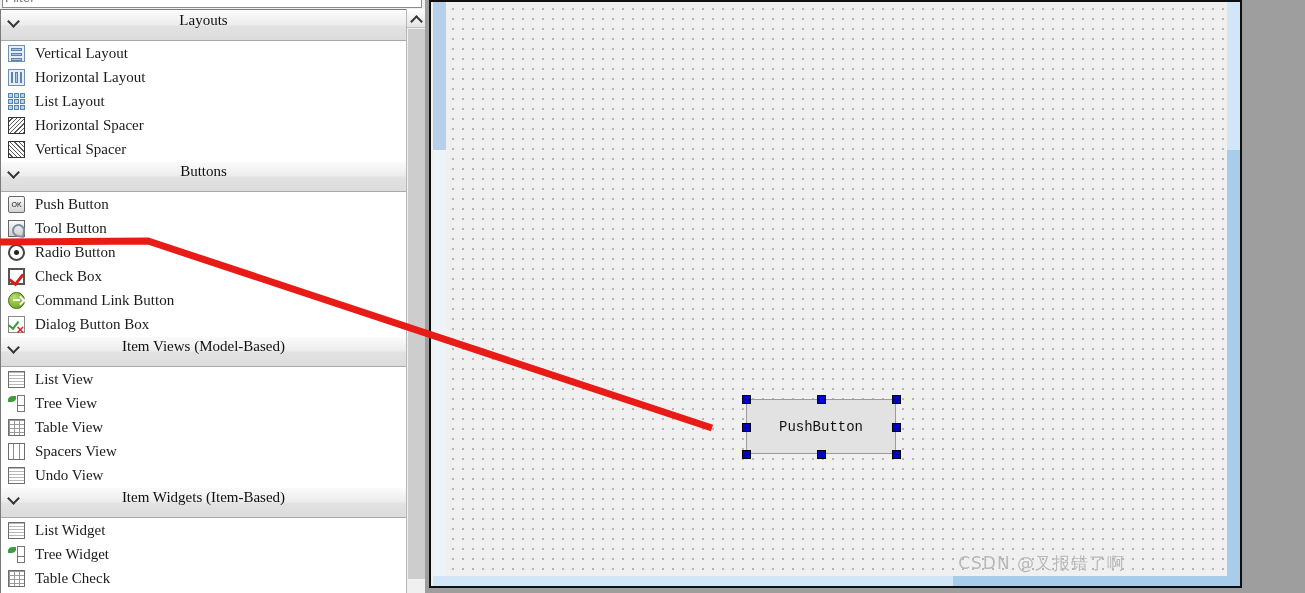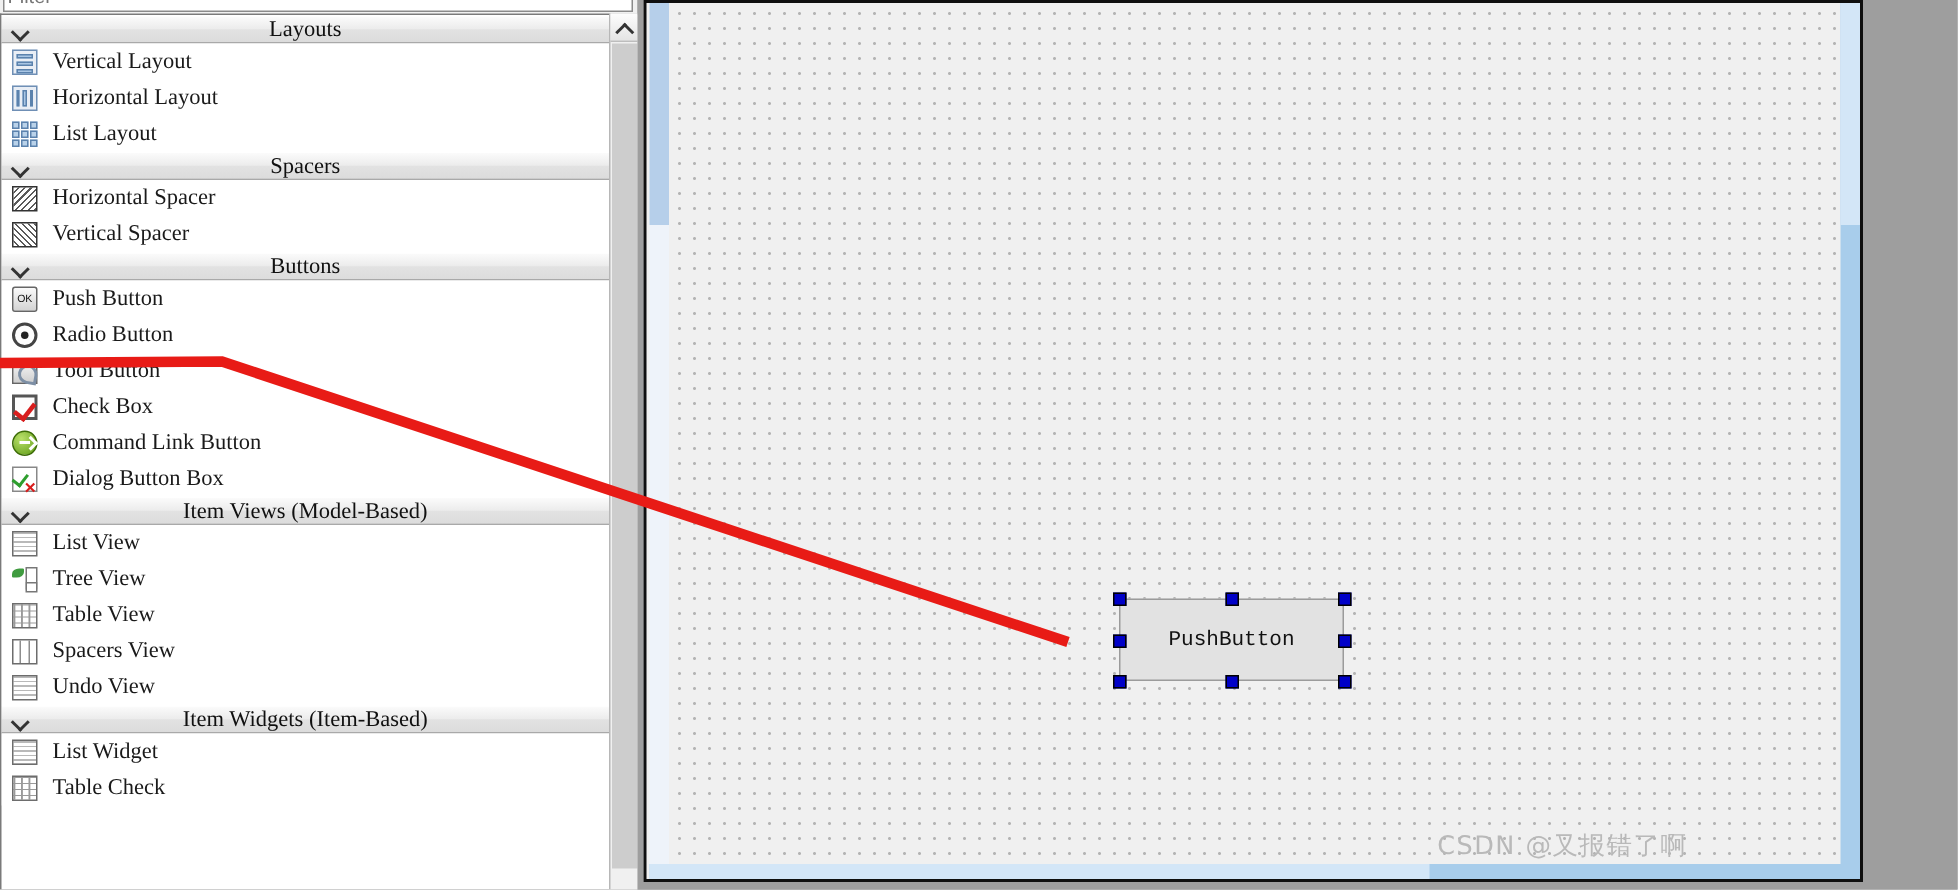--- a/index.html
+++ b/index.html
@@ -9,21 +9,21 @@
 
   
   .widgetbox{position:absolute;left:0;top:0;width:425px;height:593px;background:#f0f0f0;}
   .filterbox{position:absolute;left:2px;top:-14px;width:420px;height:22px;
              background:#ffffff;border:1px solid #8a8a8a;box-sizing:border-box;}
   .listwrap{position:absolute;left:0;top:9px;width:425px;height:584px;
             background:#ffffff;border-top:1px solid #7a7a7a;
             border-left:1px solid #7a7a7a;box-sizing:border-box;overflow:hidden;}
   .list{position:absolute;left:0;top:0;width:405px;}
 
-  .hdr{position:relative;height:19px;line-height:19px;
+  .hdr{position:relative;height:31px;line-height:19px;
        background:linear-gradient(to bottom,#fbfbfb 0%,#ececec 48%,#e2e2e2 52%,#dcdcdc 100%);
        border-top:1px solid #ffffff;border-bottom:1px solid #a9a9a9;
        text-align:center;font-size:15px;color:#101010;box-sizing:border-box;}
   .hdr .chev{position:absolute;left:6px;top:0;width:14px;height:19px;}
   .hdr .chev:before{content:"";position:absolute;left:2px;top:6px;width:7px;height:7px;
        border-left:2px solid #333;border-bottom:2px solid #333;
        transform:rotate(-45deg);}
   .hdr .ttl{display:block;}
 
   .row{position:relative;height:24px;line-height:24px;padding-left:34px;
@@ -160,48 +160,44 @@
               <i></i>
               <i></i>
               <i></i>
               <i></i>
               <i></i>
               <i></i>
             </span>
           <span class="lbl">List Layout</span>
         </div>
 
-        <div class="hdr">
-          <span class="chev"></span>
-          <span class="ttl">Spacers</span>
-        </div>
         <div class="row">
           <span class="ico ic-hspace"></span>
           <span class="lbl">Horizontal Spacer</span>
         </div>
         <div class="row">
           <span class="ico ic-vspace"></span>
           <span class="lbl">Vertical Spacer</span>
         </div>
 
         <div class="hdr">
           <span class="chev"></span>
           <span class="ttl">Buttons</span>
         </div>
         <div class="row">
           <span class="ico ic-push">OK</span>
           <span class="lbl">Push Button</span>
         </div>
         <div class="row">
+          <span class="ico ic-tool"></span>
+          <span class="lbl">Tool Button</span>
+        </div>
+        <div class="row">
           <span class="ico ic-radio"></span>
           <span class="lbl">Radio Button</span>
-        </div>
-        <div class="row">
-          <span class="ico ic-tool"></span>
-          <span class="lbl">Tool Button</span>
         </div>
         <div class="row">
           <span class="ico ic-check"></span>
           <span class="lbl">Check Box</span>
         </div>
         <div class="row">
           <span class="ico ic-cmd"></span>
           <span class="lbl">Command Link Button</span>
         </div>
         <div class="row">
@@ -242,20 +238,28 @@
           <span class="lbl">Undo View</span>
         </div>
 
         <div class="hdr">
           <span class="chev"></span>
           <span class="ttl">Item Widgets (Item-Based)</span>
         </div>
         <div class="row">
           <span class="ico ic-listview"></span>
           <span class="lbl">List Widget</span>
+        </div>
+        <div class="row">
+          <span class="ico ic-treeview">
+              <span class="lf"></span>
+              <span class="pg"></span>
+              <span class="pg2"></span>
+            </span>
+          <span class="lbl">Tree Widget</span>
         </div>
         <div class="row">
           <span class="ico ic-tableview"></span>
           <span class="lbl">Table Check</span>
         </div>
 
       </div>
     </div>
 
     <div class="wb-scroll">

